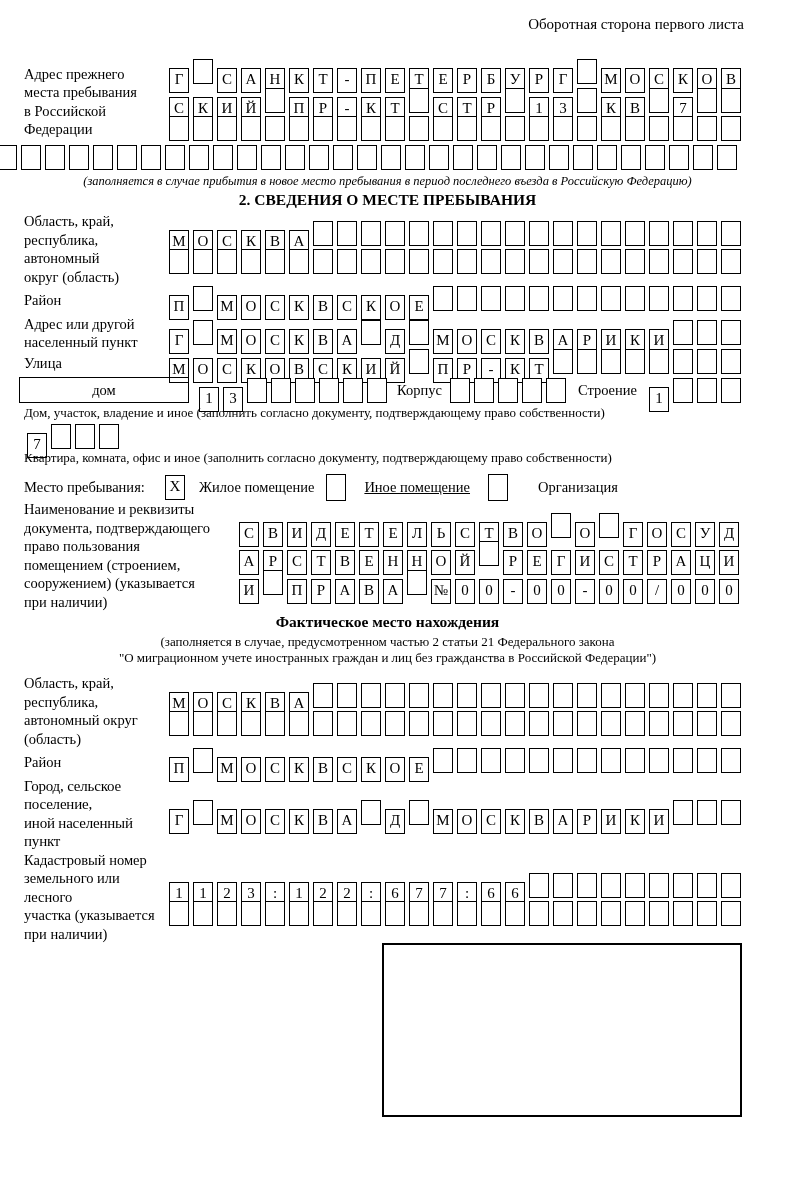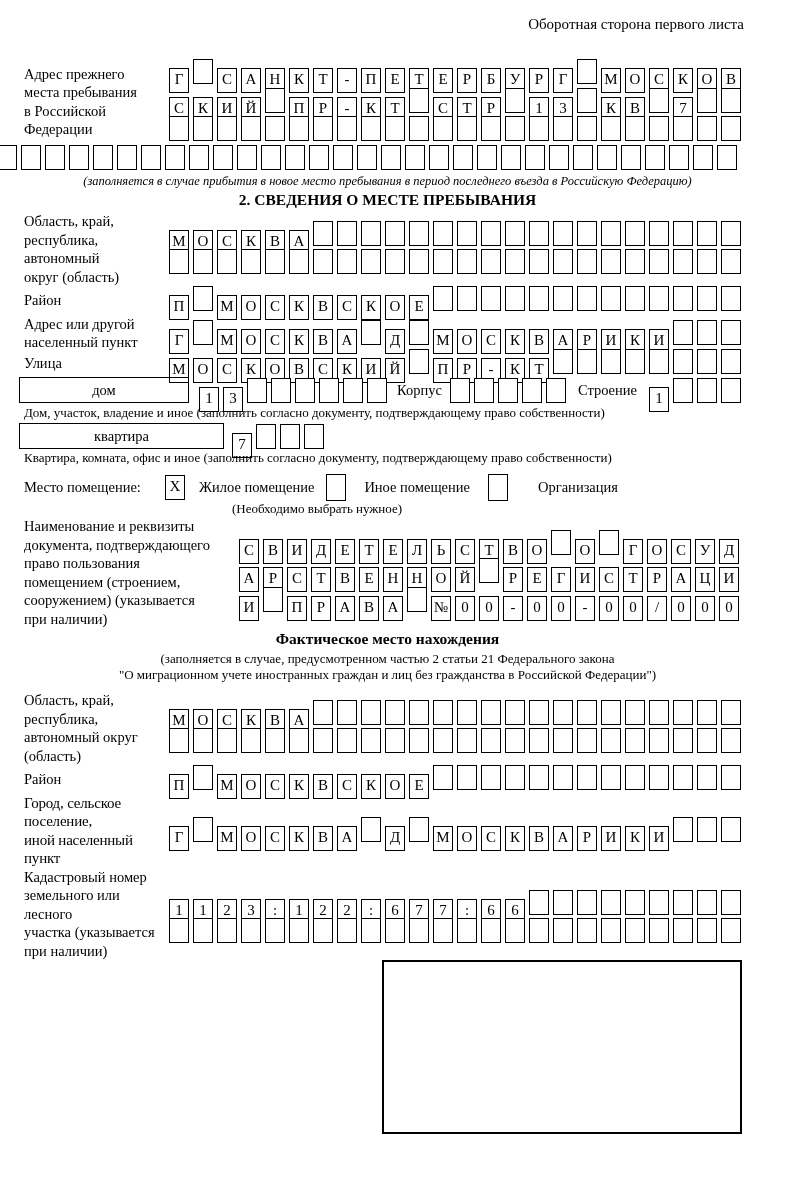--- a/index.html
+++ b/index.html
@@ -125,35 +125,33 @@
     <span class="wide-box dom-box">дом</span>
     <span class="inline-cells" style="margin-left:10px;"><span class="cell">1</span><span class="cell">3</span><span class="cell"></span><span class="cell"></span><span class="cell"></span><span class="cell"></span><span class="cell"></span><span class="cell"></span></span>
     <span class="inline-label" style="margin-left:6px;">Корпус</span>
     <span class="inline-cells" style="margin-left:8px;"><span class="cell"></span><span class="cell"></span><span class="cell"></span><span class="cell"></span><span class="cell"></span></span>
     <span class="inline-label" style="margin-left:8px;">Строение</span>
     <span class="inline-cells" style="margin-left:12px;"><span class="cell">1</span><span class="cell"></span><span class="cell"></span><span class="cell"></span></span>
   </div>
   <div class="note-left" id="dom-note">Дом, участок, владение и иное (заполнить согласно документу, подтверждающему право собственности)</div>
 
   <div class="kv-row" id="kv-row">
-    <span class="wide-box kv-box">квартира</span>
     <span class="inline-cells" style="margin-left:8px;"><span class="cell">7</span><span class="cell"></span><span class="cell"></span><span class="cell"></span></span>
   </div>
   <div class="note-left">Квартира, комната, офис и иное (заполнить согласно документу, подтверждающему право собственности)</div>
 
   <div class="mesto-row" id="mesto-row">
-    <span style="flex:0 0 138px;">Место помещение:</span>
+    <span style="flex:0 0 138px;">Место пребывания:</span>
     <span class="cell" style="margin-left:3px;">X</span>
     <span style="margin-left:10px;">Жилое помещение</span>
     <span class="cell" style="margin-left:12px; height:27px;"> </span>
-    <span style="margin-left:14px;">Иное помещение</span>
+    <span style="margin-left:14px;text-decoration:underline;">Иное помещение</span>
     <span class="cell" style="margin-left:18px; height:27px;"> </span>
     <span style="margin-left:26px;">Организация</span>
   </div>
-  <div class="note-left" id="mesto-note">(Необходимо выбрать нужное)</div>
 
   <div class="form-block">
     <div class="flabel w215">Наименование и реквизиты
 документа, подтверждающего
 право пользования
 помещением (строением,
 сооружением) (указывается
 при наличии)</div>
     <div class="rows">
       <div class="boxrow"><span class="cell">С</span><span class="cell">В</span><span class="cell">И</span><span class="cell">Д</span><span class="cell">Е</span><span class="cell">Т</span><span class="cell">Е</span><span class="cell">Л</span><span class="cell">Ь</span><span class="cell">С</span><span class="cell">Т</span><span class="cell">В</span><span class="cell">О</span><span class="cell"></span><span class="cell">О</span><span class="cell"></span><span class="cell">Г</span><span class="cell">О</span><span class="cell">С</span><span class="cell">У</span><span class="cell">Д</span></div>

